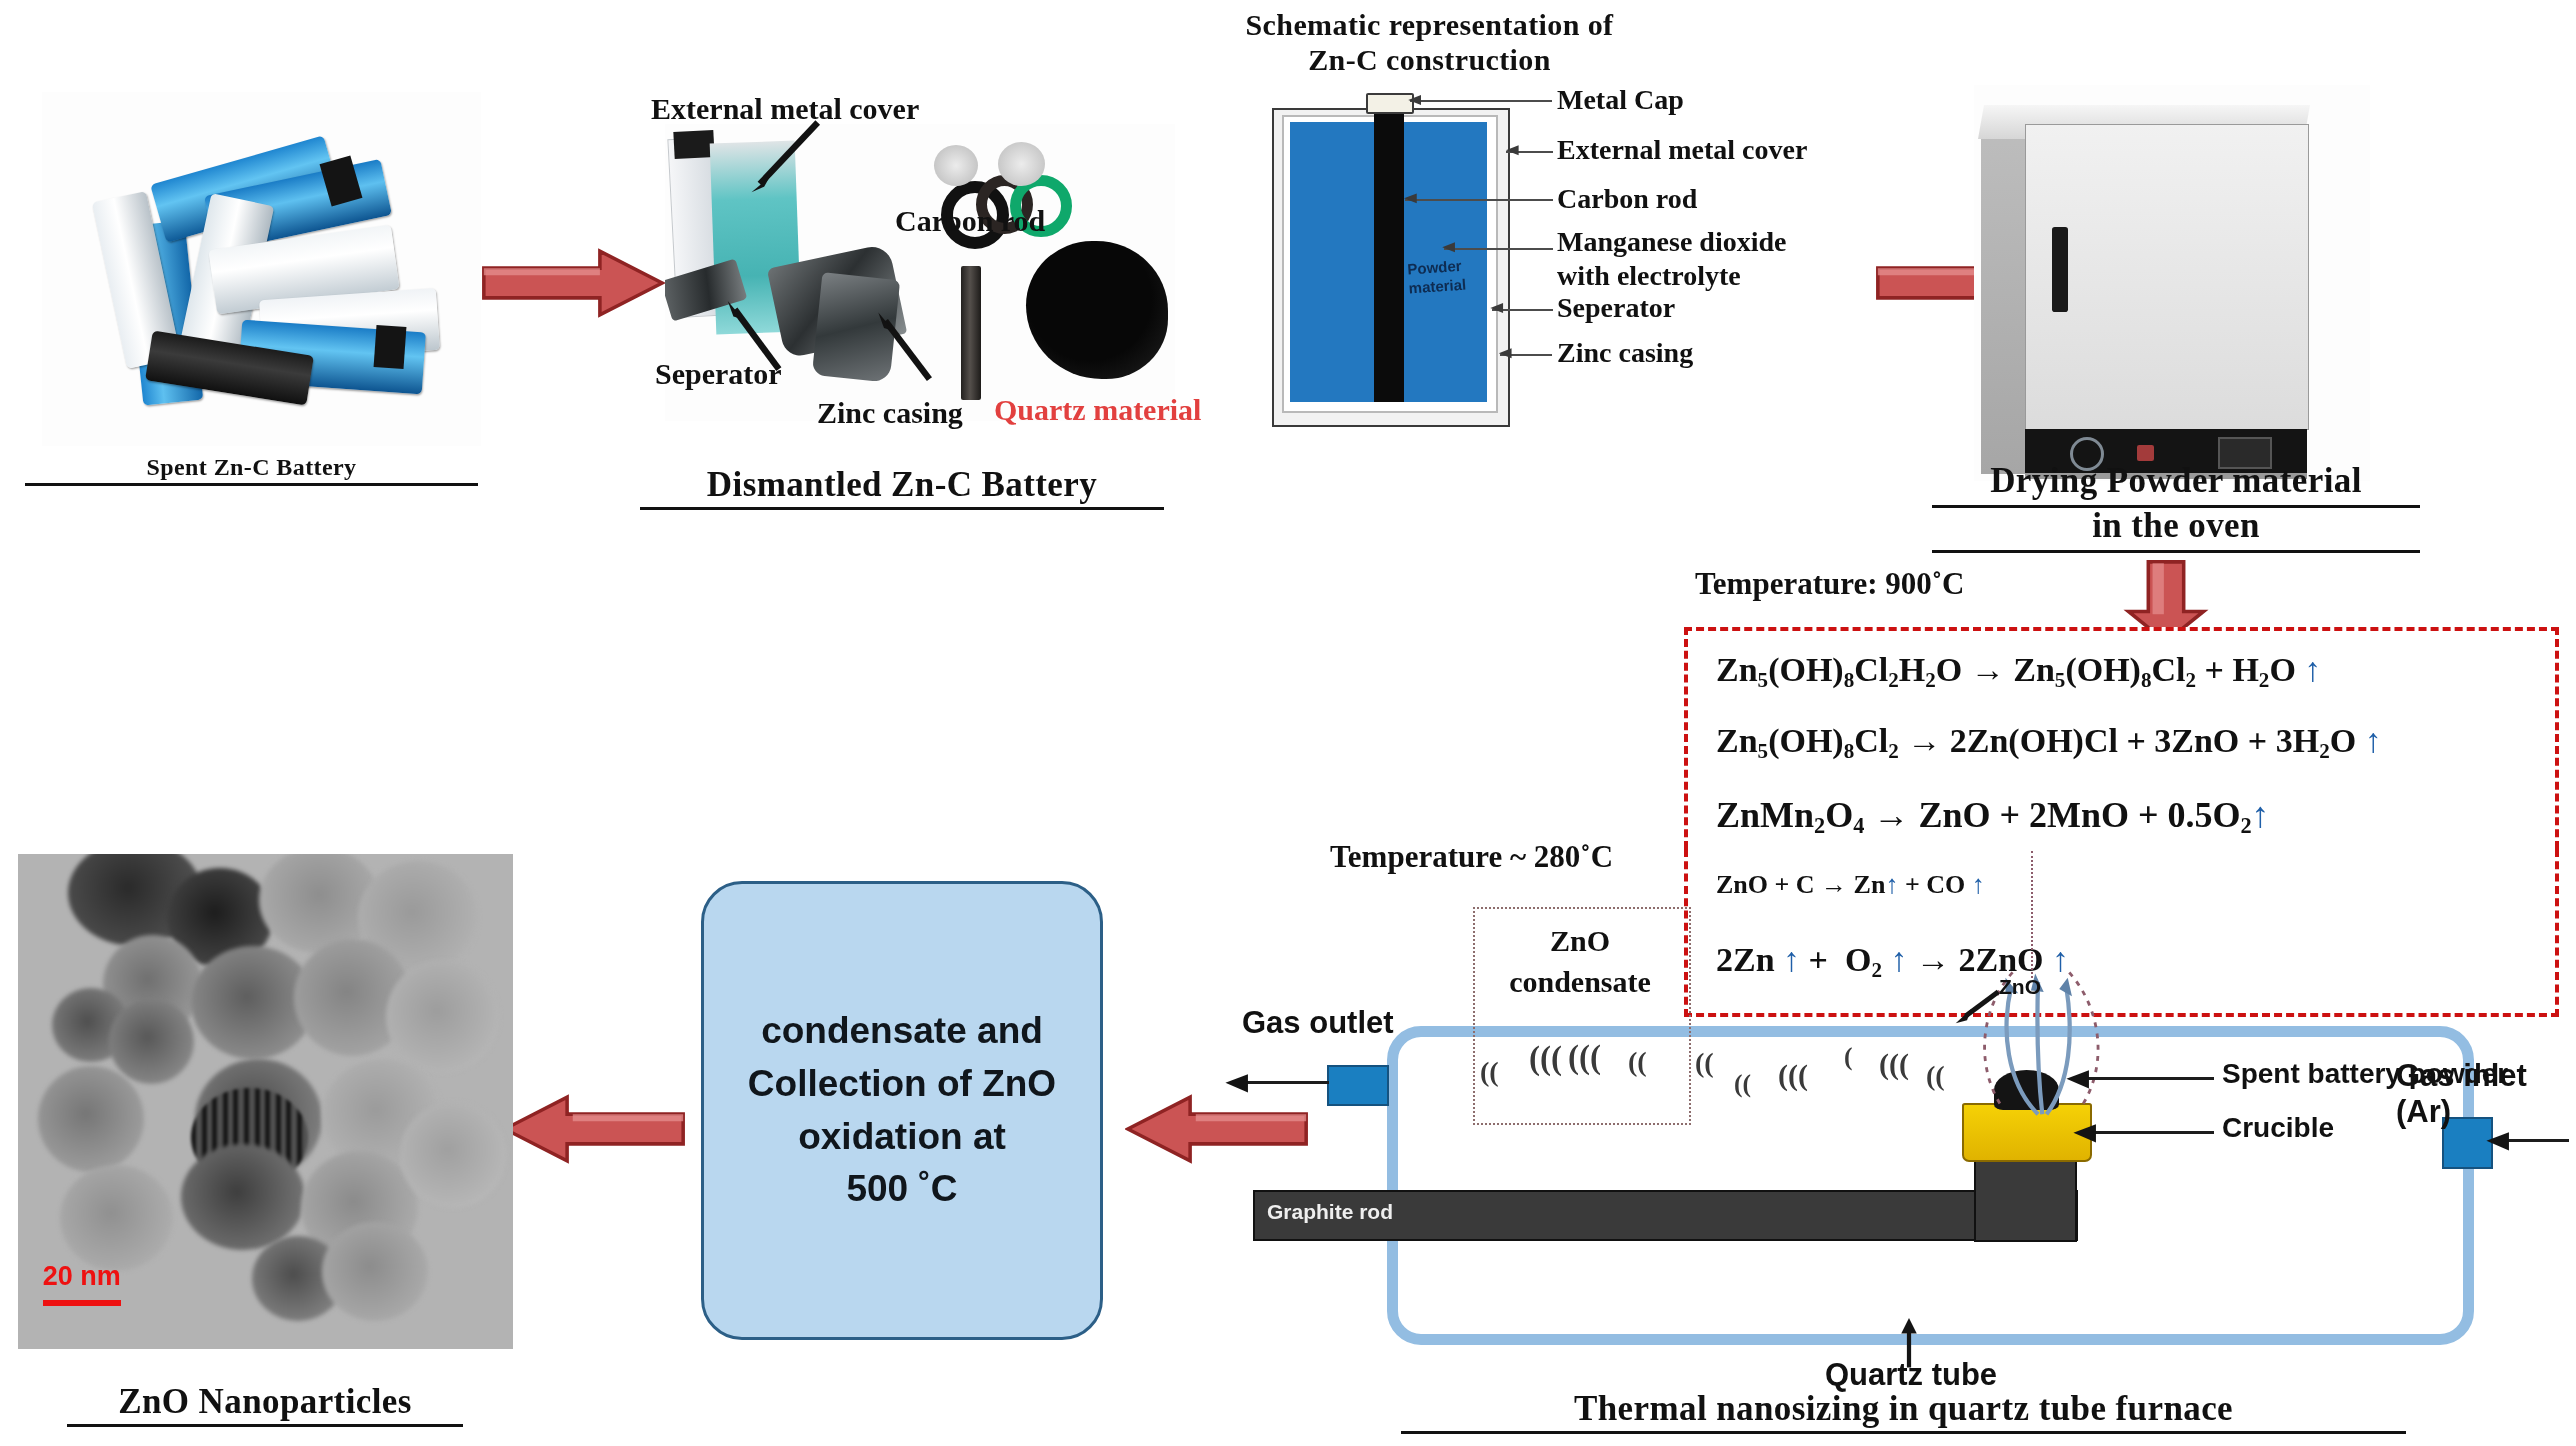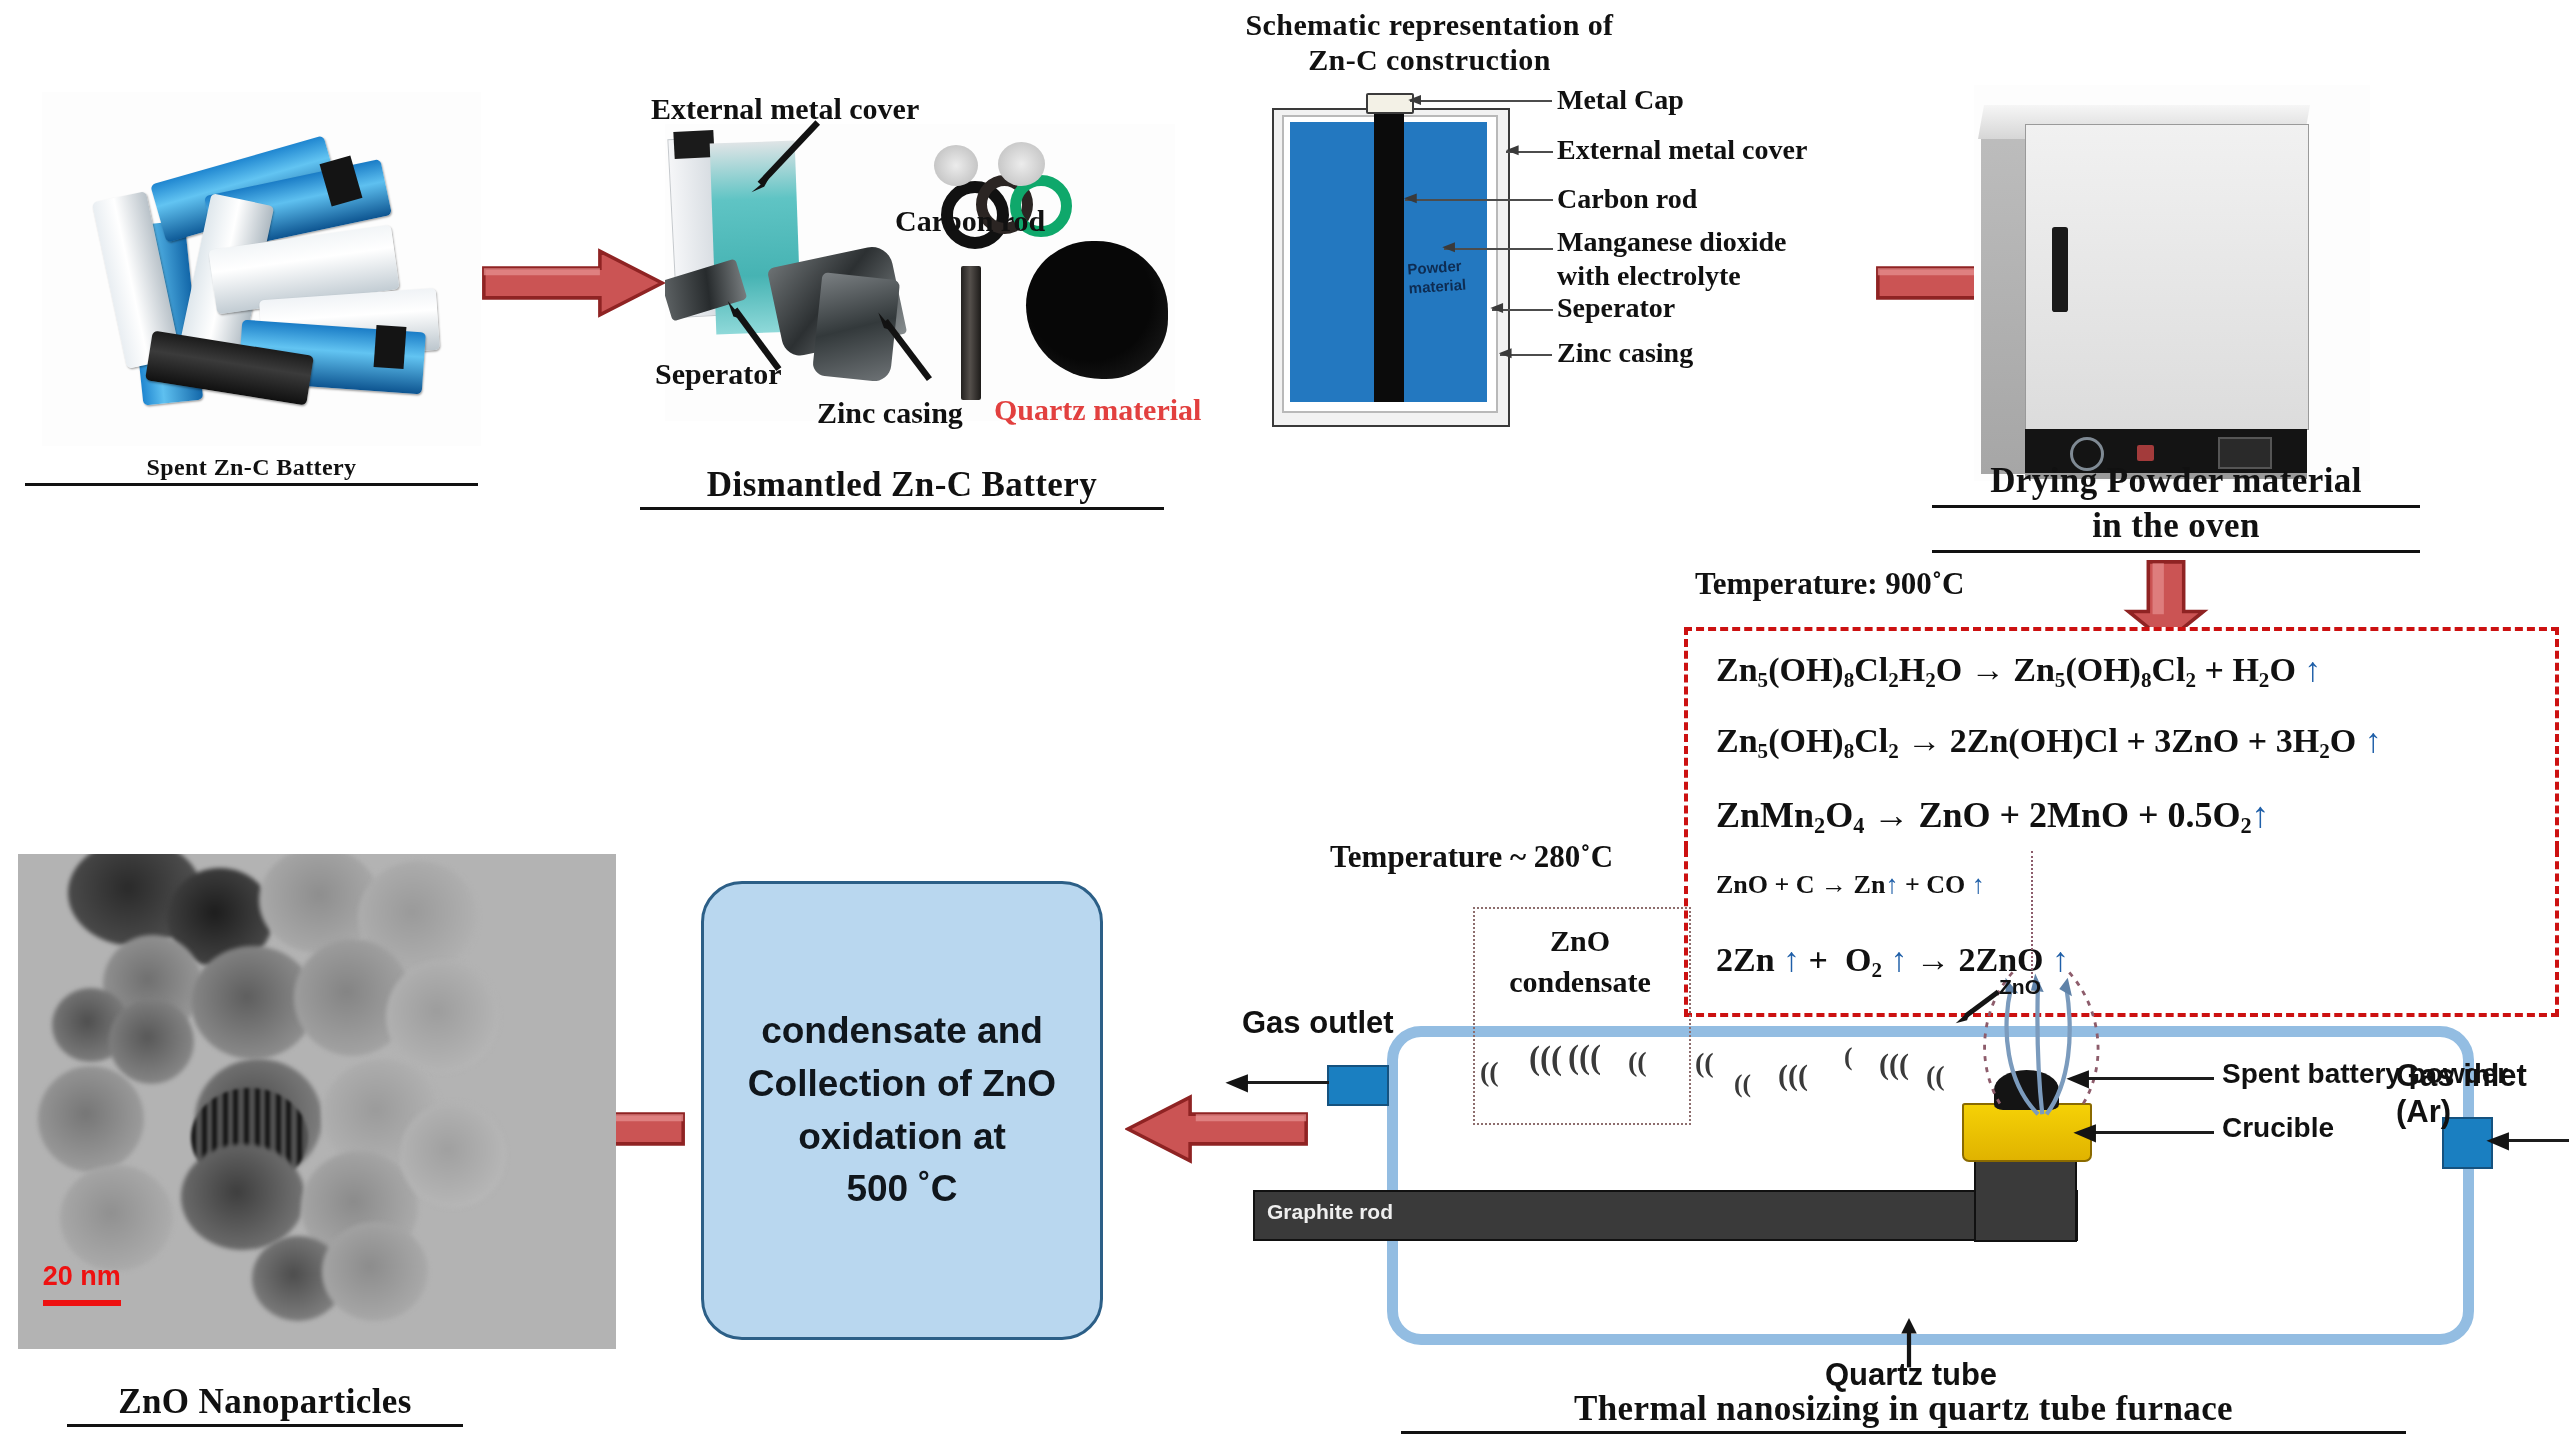--- a/index.html
+++ b/index.html
@@ -328,21 +328,21 @@
     <div>oxidation at</div>
     <div>500 ˚C</div>
   </div>
 </div>
 
 <svg class="arrowR" style="left:502px;top:1090px;" width="184" height="78" viewBox="0 0 260 110">
   <polygon points="256,34 92,34 92,10 4,55 92,100 92,76 256,76" fill="#cb5454" stroke="#8f2323" stroke-width="5"></polygon>
   <polygon points="100,34 256,34 256,44 100,44" fill="#e58f8f" opacity=".75"></polygon>
 </svg>
 
-<div class="tem" style="left:17.7px;top:854px;width:598px;height:495px;">
+<div class="tem" style="left:17.7px;top:854px;width:495px;height:495px;">
   <div class="np" style="left:50px;top:-14px;width:134px;height:106px;background:radial-gradient(circle at 45% 45%,#2a2a2a,#4d4d4d 70%,#8a8a8a);filter:blur(2.1px);"></div>
   <div class="np" style="left:149px;top:14px;width:106px;height:99px;background:radial-gradient(circle at 45% 45%,#1d1d1d,#444 70%,#8d8d8d);filter:blur(2.1px);"></div>
   <div class="np" style="left:241px;top:-7px;width:120px;height:106px;background:radial-gradient(circle at 50% 45%,#8e8e8e,#a8a8a8 70%,#bdbdbd);filter:blur(2.1px);"></div>
   <div class="np" style="left:340px;top:7px;width:120px;height:113px;background:radial-gradient(circle at 45% 45%,#9a9a9a,#b0b0b0 70%,#c0c0c0);filter:blur(2.1px);"></div>
   <div class="np" style="left:85px;top:81px;width:99px;height:99px;background:radial-gradient(circle at 45% 45%,#707070,#969696 70%,#b0b0b0);filter:blur(2.1px);"></div>
   <div class="np" style="left:173px;top:92px;width:124px;height:113px;background:radial-gradient(circle at 45% 45%,#5e5e5e,#8c8c8c 70%,#adadad);filter:blur(2.1px);"></div>
   <div class="np" style="left:276px;top:85px;width:117px;height:117px;background:radial-gradient(circle at 45% 45%,#848484,#a2a2a2 70%,#b8b8b8);filter:blur(2.1px);"></div>
   <div class="np" style="left:368px;top:106px;width:113px;height:113px;background:radial-gradient(circle at 45% 45%,#9d9d9d,#b4b4b4 70%,#c3c3c3);filter:blur(2.1px);"></div>
   <div class="np" style="left:34px;top:134px;width:78px;height:74px;background:radial-gradient(circle at 45% 45%,#4f4f4f,#7d7d7d 70%,#a0a0a0);filter:blur(2.1px);"></div>
   <div class="np" style="left:91px;top:145px;width:85px;height:85px;background:radial-gradient(circle at 45% 45%,#585858,#858585 70%,#a6a6a6);filter:blur(2.1px);"></div>

